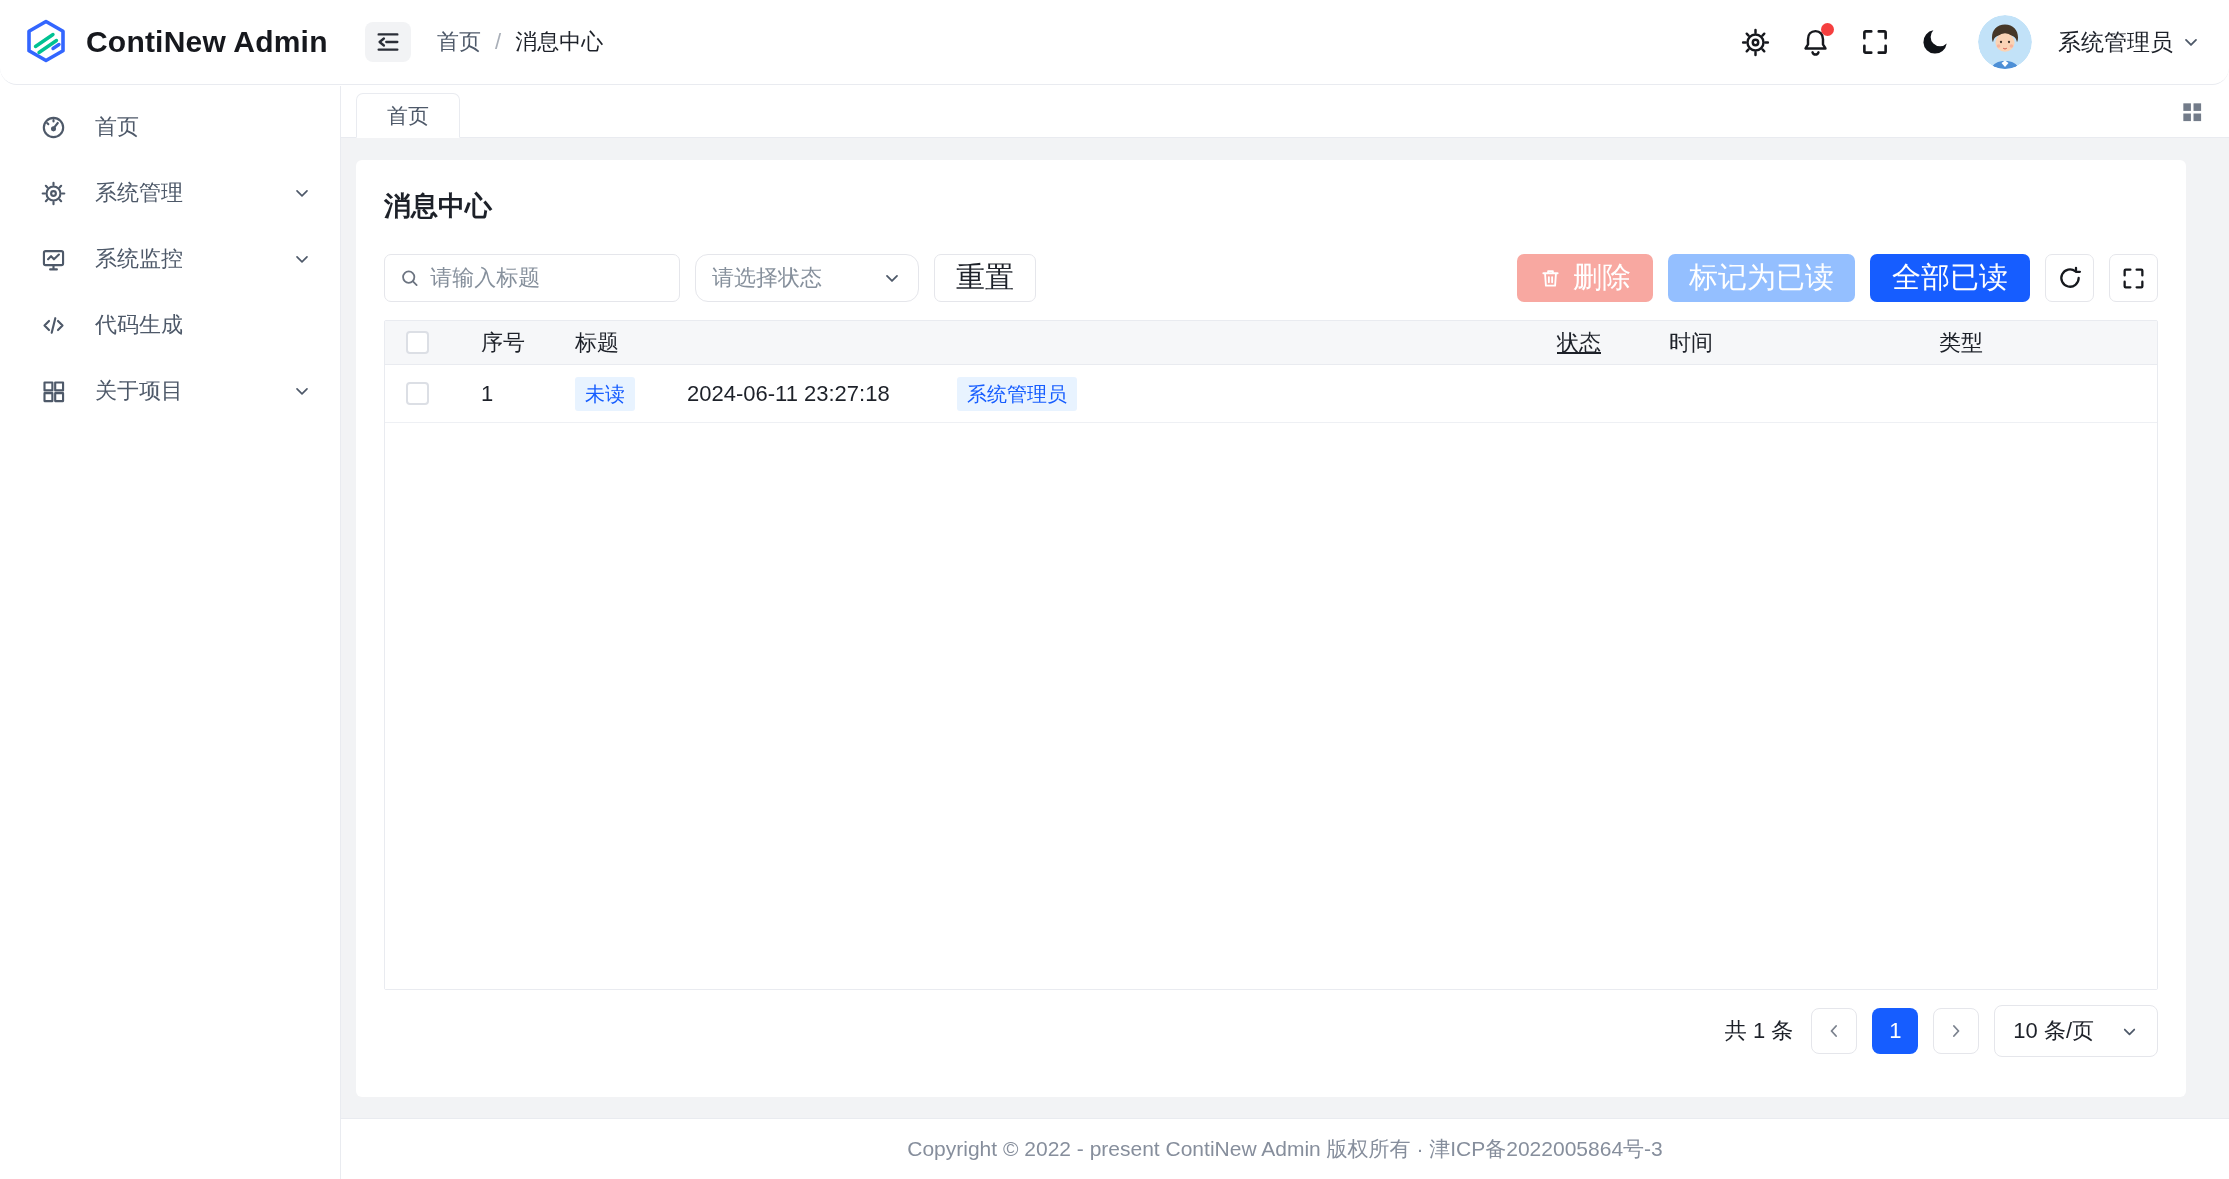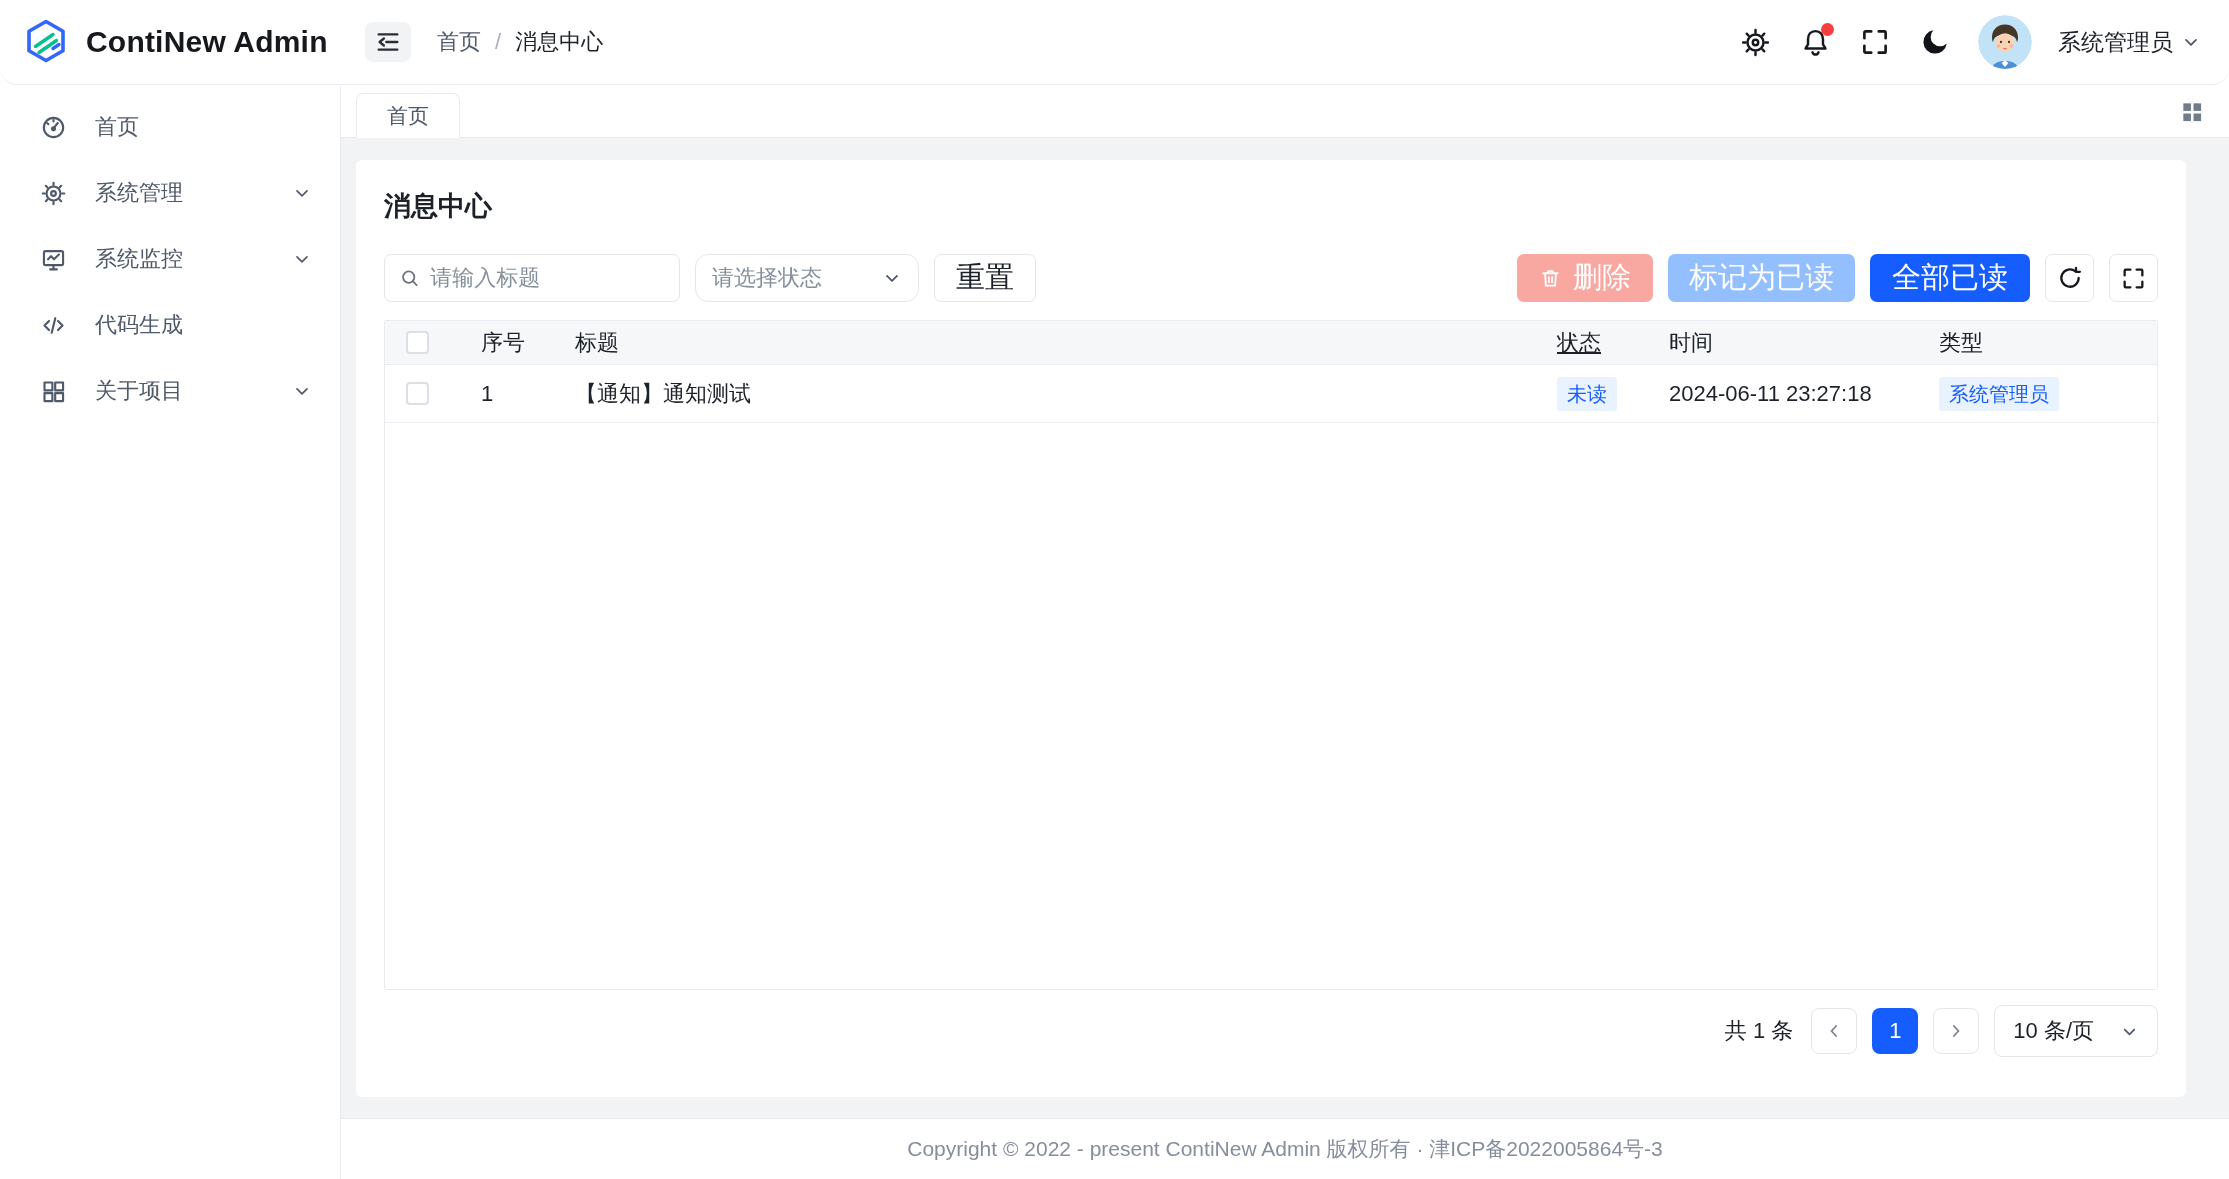--- a/index.html
+++ b/index.html
@@ -283,21 +283,20 @@
           <span class="col-title">标题</span>
           <span class="col-status">状态</span>
           <span class="col-time">时间</span>
           <span class="col-type">类型</span>
         </div>
         <div class="t-row">
           <span class="col-check">
               <span class="checkbox"></span>
             </span>
           <span class="col-index">1</span>
-          <span class="col-title">【通知】通知测试</span>
           <span class="col-status"><span class="badge">未读</span></span>
           <span class="col-time">2024-06-11 23:27:18</span>
           <span class="col-type"><span class="badge">系统管理员</span></span>
         </div>
         <div class="t-empty"></div>
       </div>
 
       <div class="pagination">
         <span class="pg-total">共 1 条</span>
         <span class="pg-btn">

